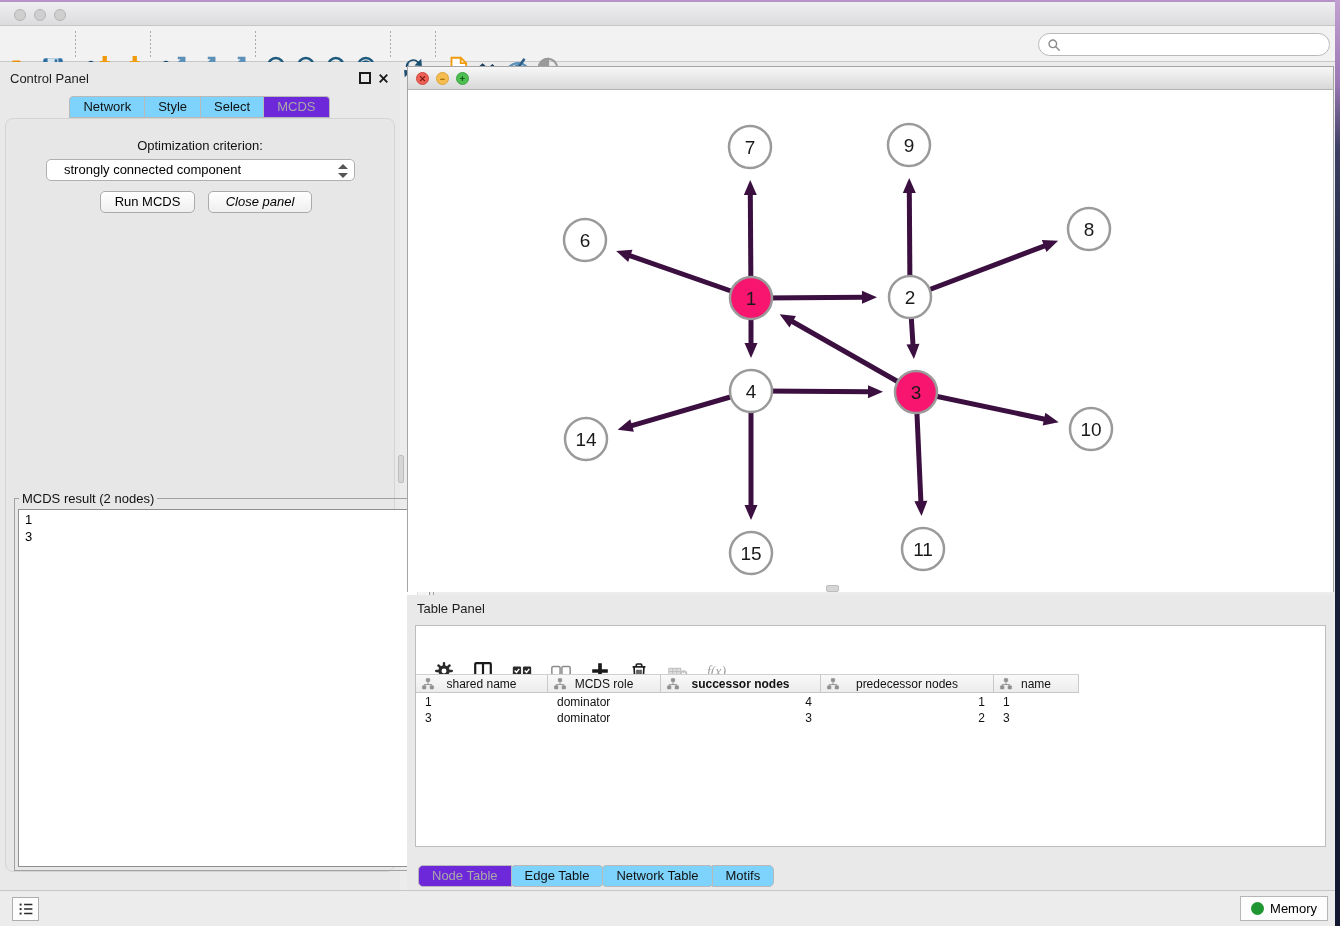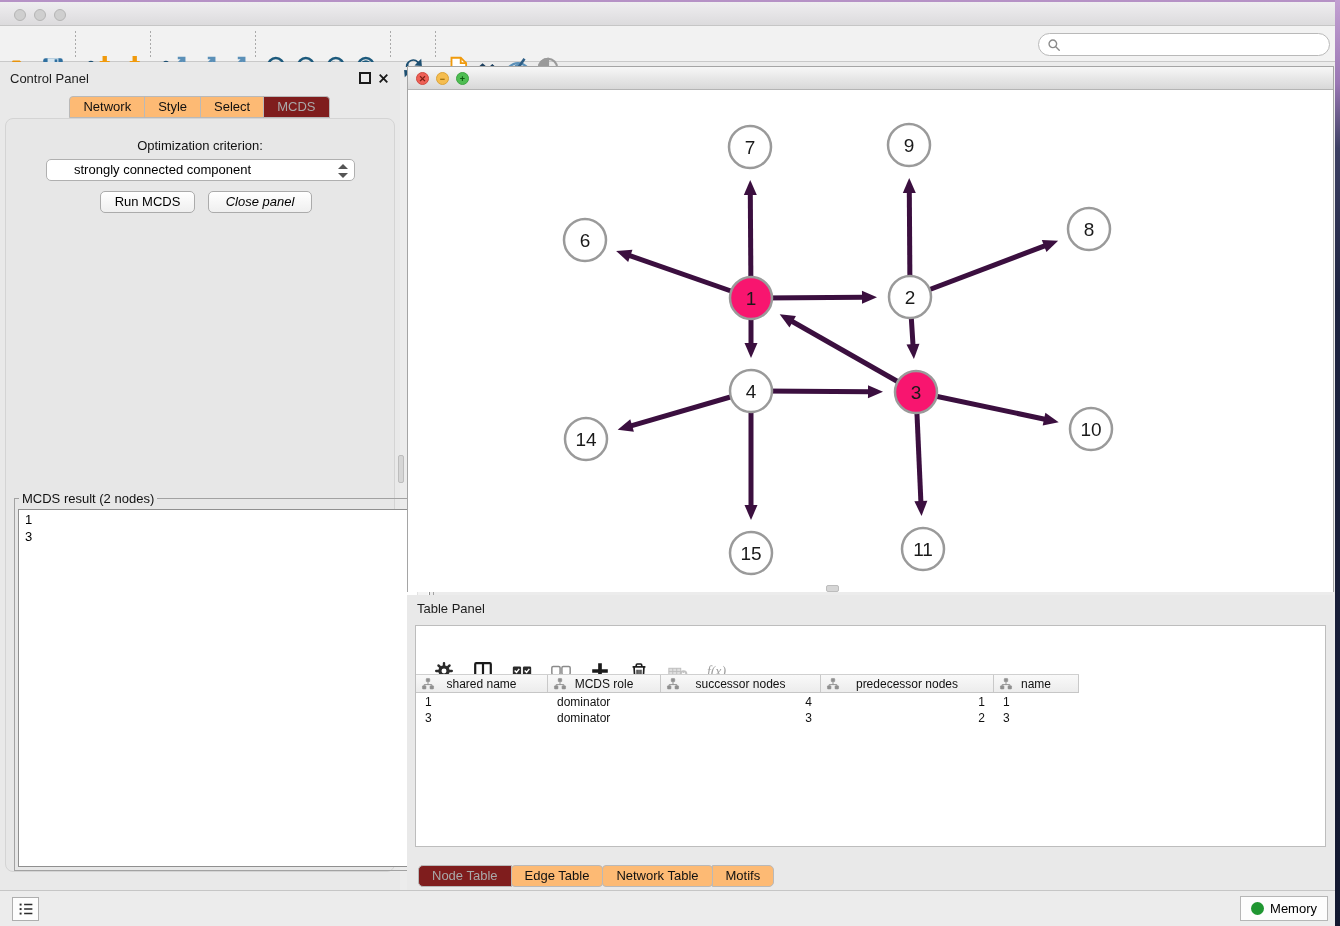--- a/index.html
+++ b/index.html
@@ -29,30 +29,30 @@
     background:#fff; border:1px solid #b9b9b9; border-radius:12px; display:flex; align-items:center; }
   #search-wrap svg { width:14px; height:14px; margin:0 4px 0 8px; }
   #search-input { border:none; outline:none; flex:1; height:19px; font-size:13px; background:transparent; }
 
   
   #control-panel { position:absolute; left:0; top:62px; width:400px; height:828px; background:#e9e9e9; }
   #cp-title { position:absolute; left:10px; top:9px; font-size:13px; color:#1d1d1d; }
   .panel-float { position:absolute; width:12px; height:12px; border:2px solid #1a1a1a; }
   .panel-close svg { width:13px; height:13px; }
   #cp-tabs { position:absolute; left:0; top:34px; width:100%; display:flex; justify-content:center; }
-  .tab { height:22px; padding:0 13px; font-size:13px; line-height:20px; background:#fdba74;
+  .tab { height:22px; padding:0 13px; font-size:13px; line-height:20px; background:#7dd3fc;
     border:1px solid #b9b9b9; margin-left:-1px; color:#111; }
   .tab:first-child { border-radius:4px 0 0 0; }
   .tab:last-child  { border-radius:0 4px 0 0; }
-  .tab.selected { background:#7f1d1d; color:#a9a9a9; }
+  .tab.selected { background:#6d28d9; color:#a9a9a9; }
   #cp-content { position:absolute; left:5px; top:56px; width:390px; height:754px;
     background:#e7e7e7; border:1px solid #d4d4d4; border-radius:8px; }
   #opt-label { position:absolute; left:0; top:19px; width:100%; text-align:center; font-size:13px; color:#111; }
   #opt-select { position:absolute; left:40px; top:40px; width:309px; height:22px; background:#fff;
-    border:1px solid #b0b0b0; border-radius:5px; font-size:13px; line-height:20px; padding-left:27px; }
+    border:1px solid #b0b0b0; border-radius:5px; font-size:13px; line-height:20px; padding-left:17px; }
   #opt-stepper { position:absolute; right:5px; top:3px; width:12px; height:16px; }
   #opt-stepper i { position:absolute; left:1px; width:0; height:0; border-left:5px solid transparent; border-right:5px solid transparent; }
   #opt-stepper .up { top:1px; border-bottom:5px solid #555; }
   #opt-stepper .dn { bottom:1px; border-top:5px solid #555; }
   .pbutton { position:absolute; top:72px; height:22px; background:linear-gradient(#ffffff,#efefef);
     border:1px solid #ababab; border-radius:5px; font-size:13px; text-align:center; line-height:20px; }
   #run-btn { left:94px; width:95px; }
   #close-btn { left:202px; width:104px;font-style:italic; }
   #result-fieldset { position:absolute; left:8px; top:372px; width:420px; height:380px;
     border:1px solid #a2a2a2; padding:3px; }
@@ -480,21 +480,21 @@
           <svg viewBox="0 0 24 24">
             <g fill="#8f8f8f" stroke="#8f8f8f">
               <path d="M12 8 V13 M5.5 15 V13 H18.5 V15" stroke-width="1.6" fill="none"></path>
               <rect x="9" y="2.5" width="6" height="5.5" rx="1"></rect>
               <rect x="2.5" y="15" width="6" height="5.5" rx="1"></rect>
               <rect x="15.5" y="15" width="6" height="5.5" rx="1"></rect>
             </g>
           </svg>
           <span>MCDS role</span>
         </div>
-        <div class="hcell" style="width: 160px;">
+        <div class="hcell" style="width: 160px; font-weight: bold;">
           <svg viewBox="0 0 24 24">
             <g fill="#8f8f8f" stroke="#8f8f8f">
               <path d="M12 8 V13 M5.5 15 V13 H18.5 V15" stroke-width="1.6" fill="none"></path>
               <rect x="9" y="2.5" width="6" height="5.5" rx="1"></rect>
               <rect x="2.5" y="15" width="6" height="5.5" rx="1"></rect>
               <rect x="15.5" y="15" width="6" height="5.5" rx="1"></rect>
             </g>
           </svg>
           <span>successor nodes</span>
         </div>

